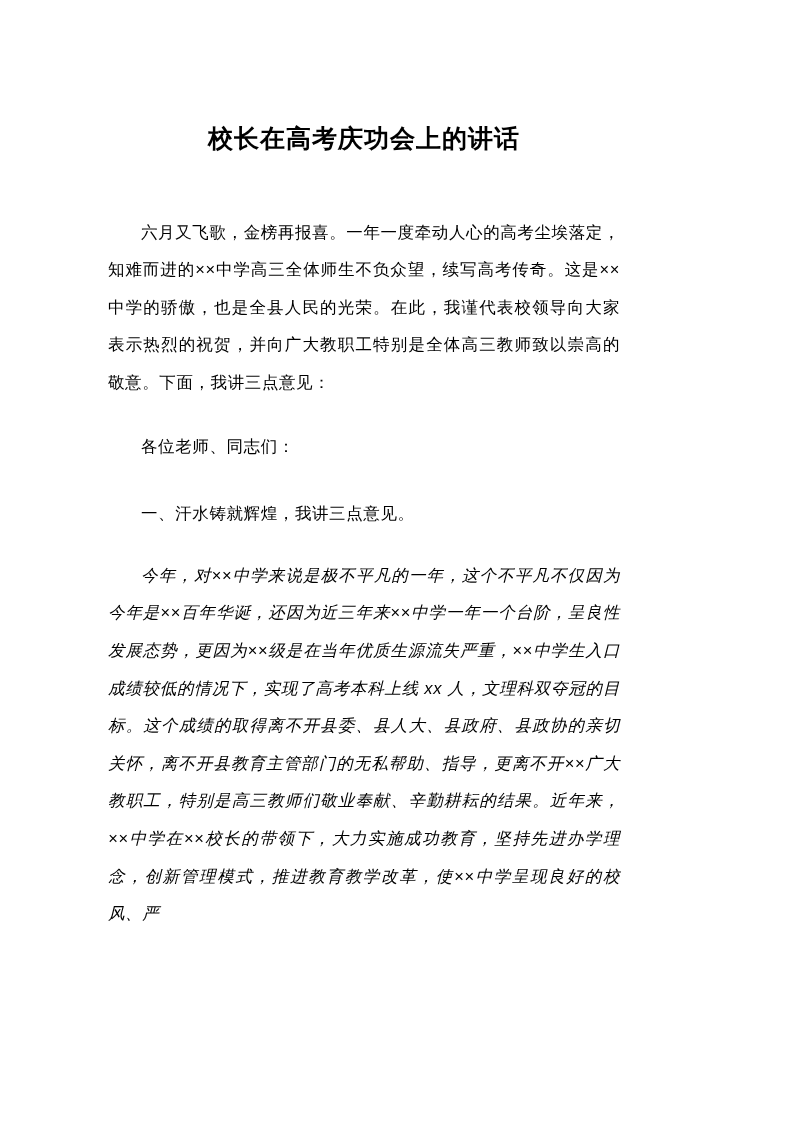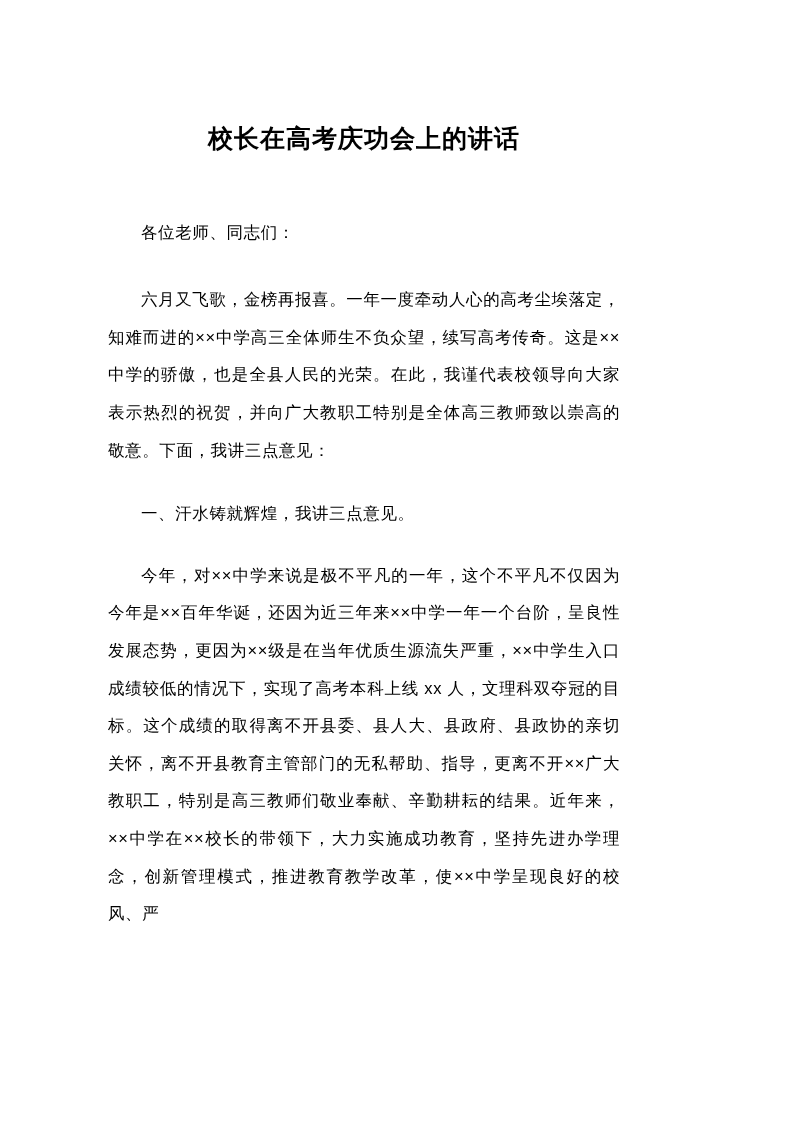--- a/index.html
+++ b/index.html
@@ -45,29 +45,30 @@
     font-family: "Liberation Sans", "DejaVu Sans", sans-serif;
   }
   p.para.tight {
     margin-bottom: 24px;
   }
   p.para.salutation {
     margin-bottom: 30px;
   }
   p.para.last {
     margin-bottom: 0;
+    font-style: italic;
   }
 </style>
 </head>
 <body>
 
 <div class="page">
 
   <h1 class="doc-title">校长在高考庆功会上的讲话</h1>
 
   <div class="body-block">
+    <p class="para">六月又飞歌，金榜再报喜。一年一度牵动人心的高考尘埃落定，知难而进的××中学高三全体师生不负众望，续写高考传奇。这是××中学的骄傲，也是全县人民的光荣。在此，我谨代表校领导向大家表示热烈的祝贺，并向广大教职工特别是全体高三教师致以崇高的敬意。下面，我讲三点意见：</p>
     <p class="para salutation">各位老师、同志们：</p>
-    <p class="para">六月又飞歌，金榜再报喜。一年一度牵动人心的高考尘埃落定，知难而进的××中学高三全体师生不负众望，续写高考传奇。这是××中学的骄傲，也是全县人民的光荣。在此，我谨代表校领导向大家表示热烈的祝贺，并向广大教职工特别是全体高三教师致以崇高的敬意。下面，我讲三点意见：</p>
     <p class="para tight">一、汗水铸就辉煌，我讲三点意见。</p>
     <p class="para last">今年，对××中学来说是极不平凡的一年，这个不平凡不仅因为今年是××百年华诞，还因为近三年来××中学一年一个台阶，呈良性发展态势，更因为××级是在当年优质生源流失严重，××中学生入口成绩较低的情况下，实现了高考本科上线 xx 人，文理科双夺冠的目标。这个成绩的取得离不开县委、县人大、县政府、县政协的亲切关怀，离不开县教育主管部门的无私帮助、指导，更离不开××广大教职工，特别是高三教师们敬业奉献、辛勤耕耘的结果。近年来，××中学在××校长的带领下，大力实施成功教育，坚持先进办学理念，创新管理模式，推进教育教学改革，使××中学呈现良好的校风、严</p>
   </div>
 
 </div>
 
 </body></html>

